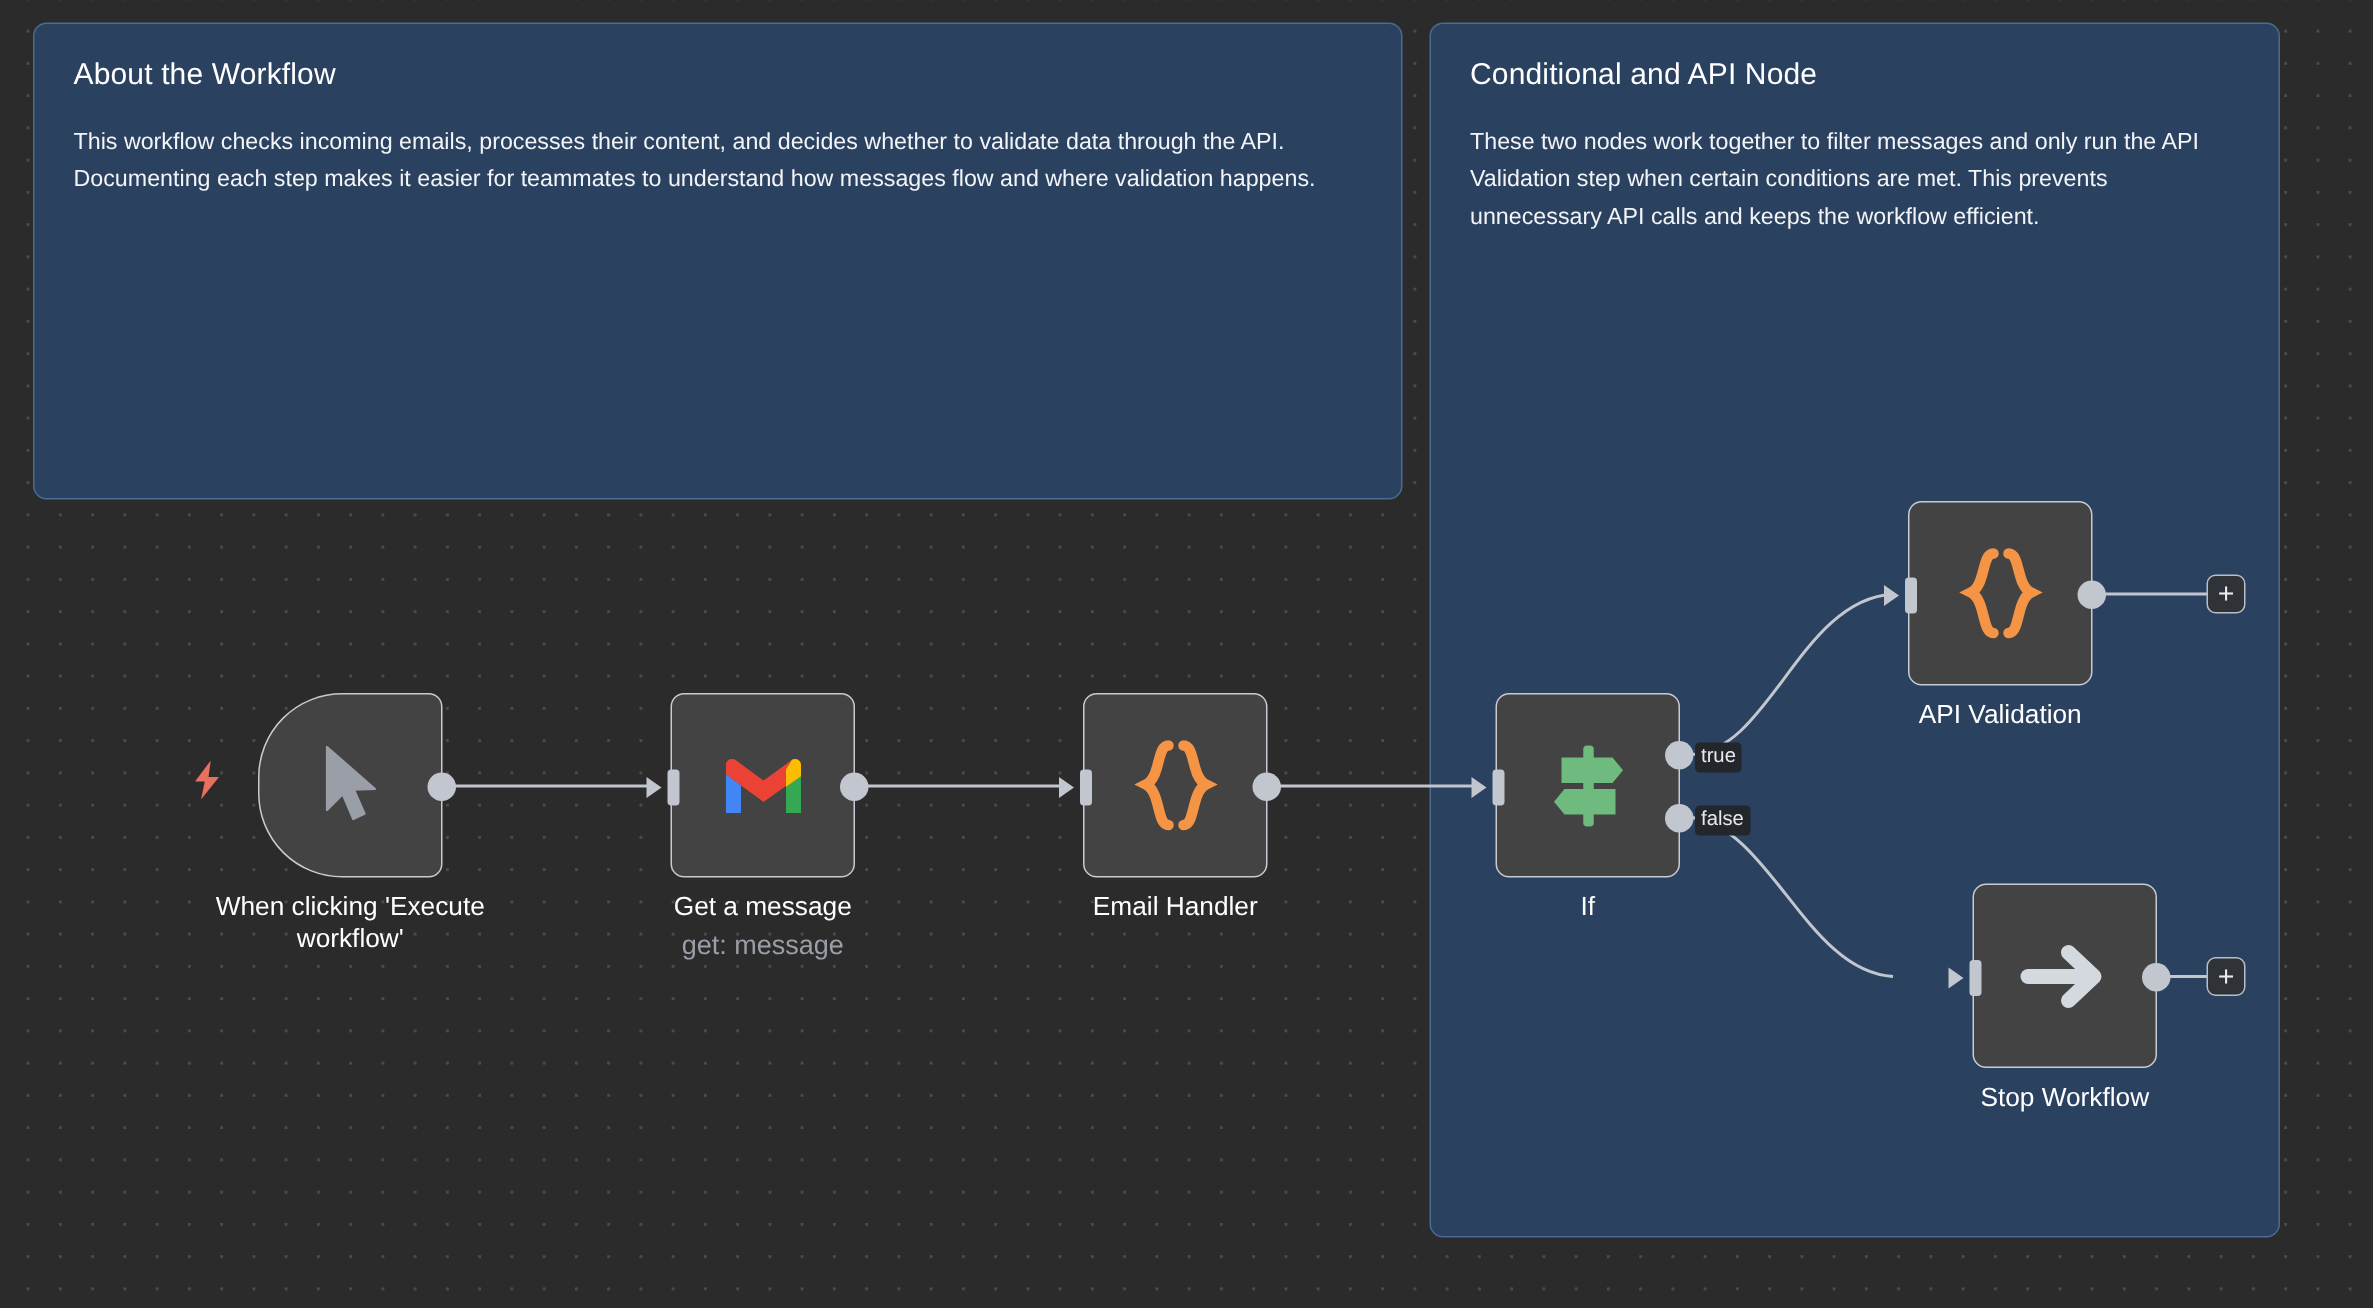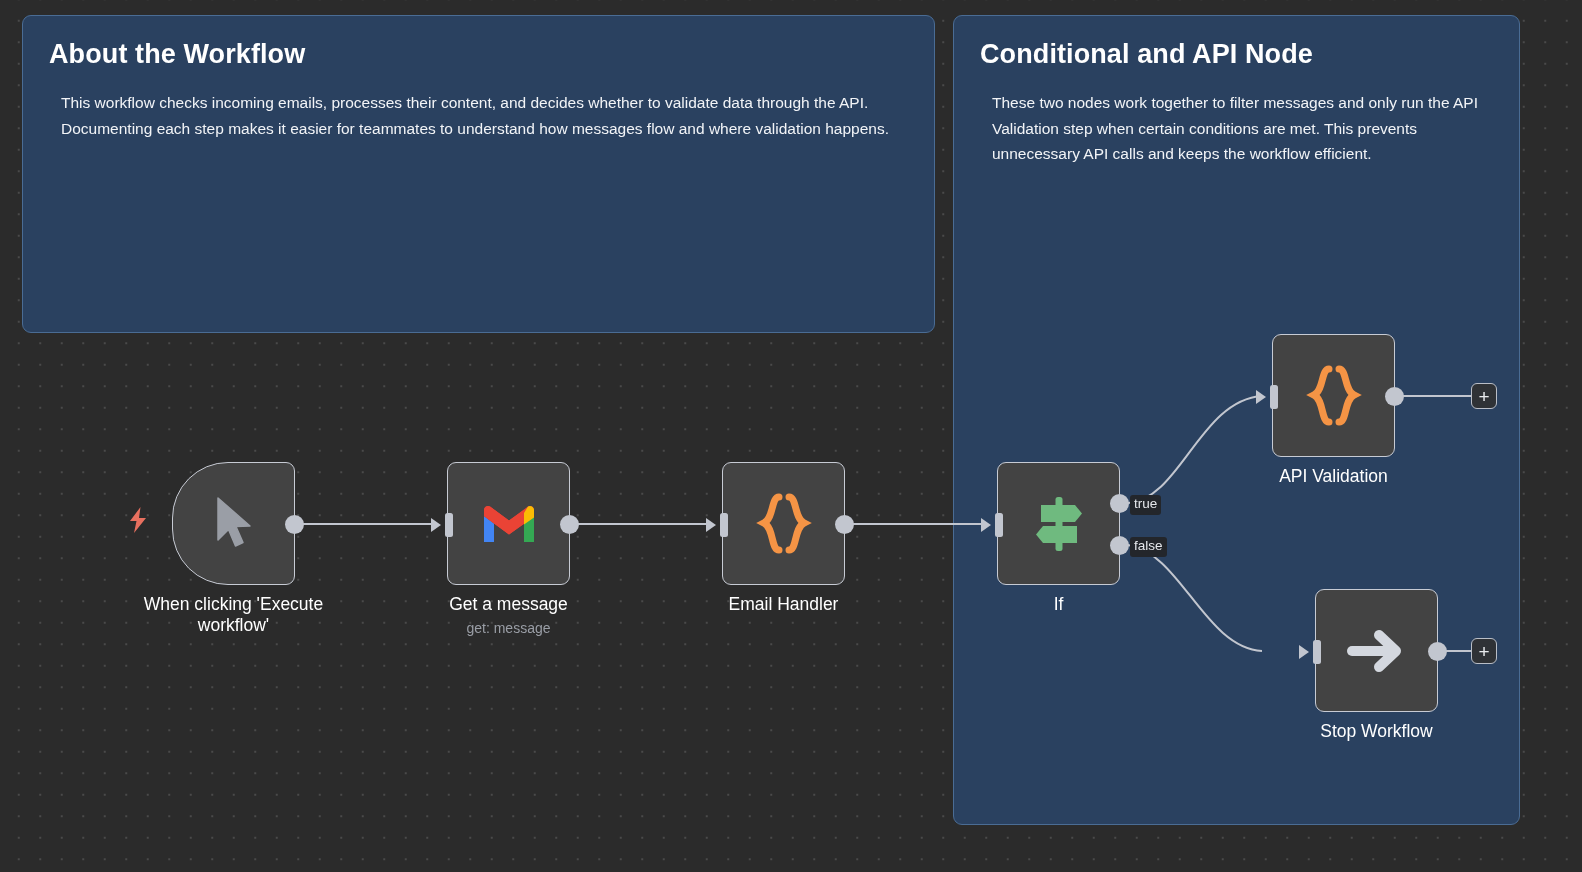--- a/index.html
+++ b/index.html
@@ -29,33 +29,33 @@
     position: absolute;
     background: #2a4160;
     border: 1px solid #4a6c94;
     border-radius: 9px;
     box-sizing: border-box;
     padding: 22px 26px 20px 26px;
     color: #ffffff;
     overflow: hidden;
   }
   .sticky-title {
-    font-size: 27px;
-    font-weight: 700;
+    font-size: 20px;
+    font-weight: 400;
     line-height: 1.2;
     margin: 0 0 20px 0;
     letter-spacing: 0.1px;
     color: #ffffff;
   }
   .sticky-body {
     font-size: 15.5px;
     line-height: 1.62;
     color: #f2f4f7;
     white-space: pre-line;
-    margin: 12px;
+    margin: 0;
   }
 
   #note-about  { left: 22px;  top: 15px;  width: 913px; height: 318px; }
   #note-cond   { left: 953px; top: 15px;  width: 567px; height: 810px; }
 
   
   .node {
     position: absolute;
     box-sizing: border-box;
   }
@@ -88,21 +88,21 @@
     pointer-events: none;
   }
   .node-sub {
     position: absolute;
     top: 0;
     left: 50%;
     transform: translateX(-50%);
     width: 260px;
     text-align: center;
     color: #9a9ea6;
-    font-size: 14px;
+    font-size: 18px;
     margin-top: 0;
   }
 
   
   .port-out {
     position: absolute;
     width: 19px;
     height: 19px;
     border-radius: 50%;
     background: #c2c6cf;

